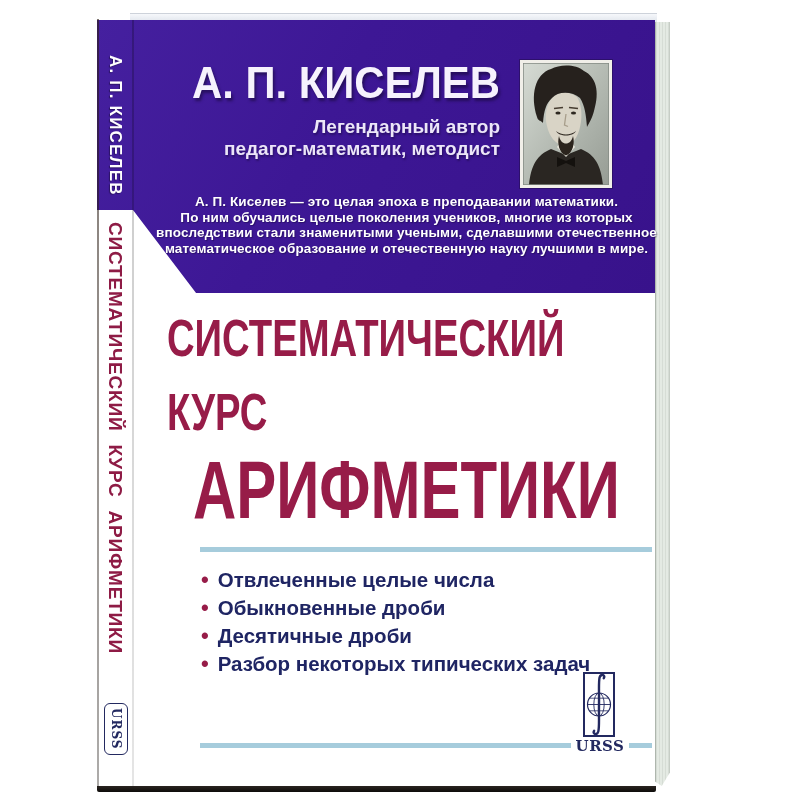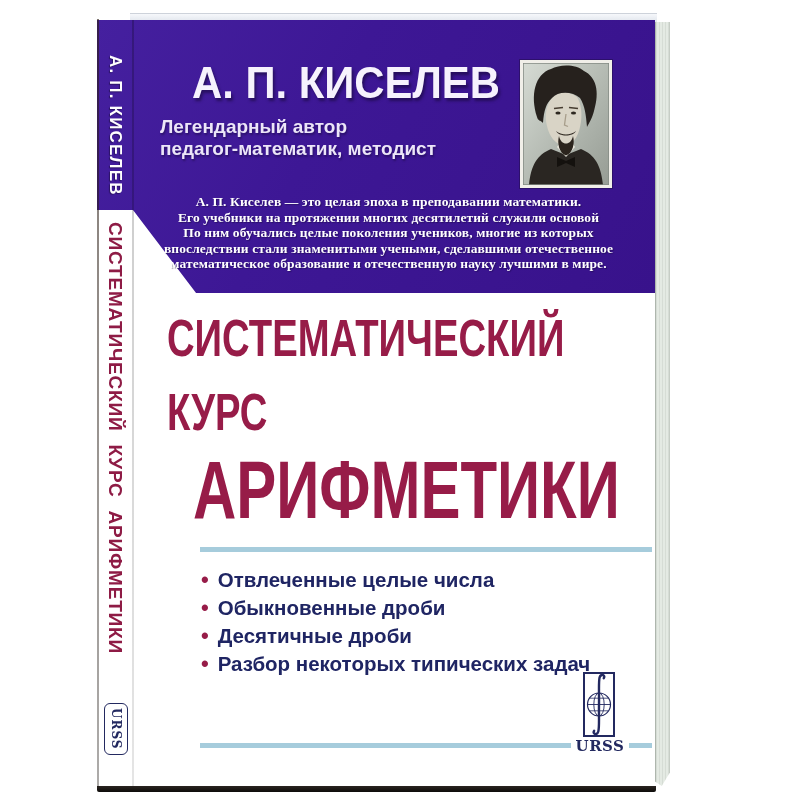--- a/index.html
+++ b/index.html
@@ -65,33 +65,33 @@
 
   
   .author-name {
     position:absolute; left:43px; top:47px; width:360px; z-index:3;
     text-align:right; color:#f6f2fd; font-weight:bold; font-size:45px; line-height:1;
     transform:scaleX(.93); transform-origin:100% 50%;
     text-shadow:2px 3px 3px rgba(15,5,40,.5);
   }
   .author-sub {
     position:absolute; left:63px; top:103px; width:340px; z-index:3;
-    text-align:left; color:#ece6f8; font-weight:bold; font-size:19px; line-height:21.5px;
+    text-align:right; color:#ece6f8; font-weight:bold; font-size:19px; line-height:21.5px;
     text-shadow:1px 2px 2px rgba(15,5,40,.4);
   }
   .portrait {
     position:absolute; left:423px; top:47px; width:86px; height:122px; z-index:3;
     border:3px solid #f1efe9; box-shadow:0 0 0 1px rgba(20,10,40,.35);
     background:#b9bfb7;
   }
   .portrait svg { display:block; }
   .about {
-    position:absolute; left:39px; top:181px; width:505px; z-index:3;
+    position:absolute; left:57px; top:181px; width:505px; z-index:3;
     text-align:center; color:#ffffff; font-weight:bold; font-size:13.5px; line-height:15.5px;
-    letter-spacing:.1px; text-shadow:1px 1px 1px rgba(15,5,40,.4);font-family:Liberation Serif, serif;
+    letter-spacing:.1px; text-shadow:1px 1px 1px rgba(15,5,40,.4);
   }
 
   
   .main-title div { position:absolute; left:70px; color:#971c48; font-weight:bold; line-height:1; white-space:nowrap; transform-origin:0 50%; z-index:3; }
   .t1 { top:300px; font-size:51px; transform:scaleX(.75); letter-spacing:0; }
   .t2 { top:374px; font-size:51px; transform:scaleX(.75); }
   .t3 { top:437px; font-size:81px; transform:scaleX(.74); left:96px !important; }
 
   
   .rule { position:absolute; left:103px; width:452px; height:5px; background:#a6ccdc; z-index:2; }
@@ -159,21 +159,20 @@
         <path d="M46,44.5 L55,45.5" stroke="#463c30" stroke-width="1.6" fill="none"></path>
         <path d="M43,51 L41.5,62 L45,63.5" stroke="#a79d8b" stroke-width="1.3" fill="none"></path>
         <path d="M33,68 C38,72.5 48,72.5 53,68 C50,74 36,74 33,68 Z" fill="#2b241d"></path>
         <path d="M36,73 C38,83 48,83 50,73 C52,80 50,90 43,92.5 C36,90 34,80 36,73 Z" fill="#2b241d"></path>
         <rect width="86" height="122" fill="none" stroke="#848b84" stroke-width="1.5"></rect>
       </svg>
     </div>
 
     <div class="about">
       <div>А. П. Киселев — это целая эпоха в преподавании математики.</div>
-      <div>Его учебники на протяжении многих десятилетий служили основой</div>
       <div>По ним обучались целые поколения учеников, многие из которых</div>
       <div>впоследствии стали знаменитыми учеными, сделавшими отечественное</div>
       <div>математическое образование и отечественную науку лучшими в мире.</div>
     </div>
 
     <div class="main-title">
       <div class="t1">СИСТЕМАТИЧЕСКИЙ</div>
       <div class="t2">КУРС</div>
       <div class="t3">АРИФМЕТИКИ</div>
     </div>

